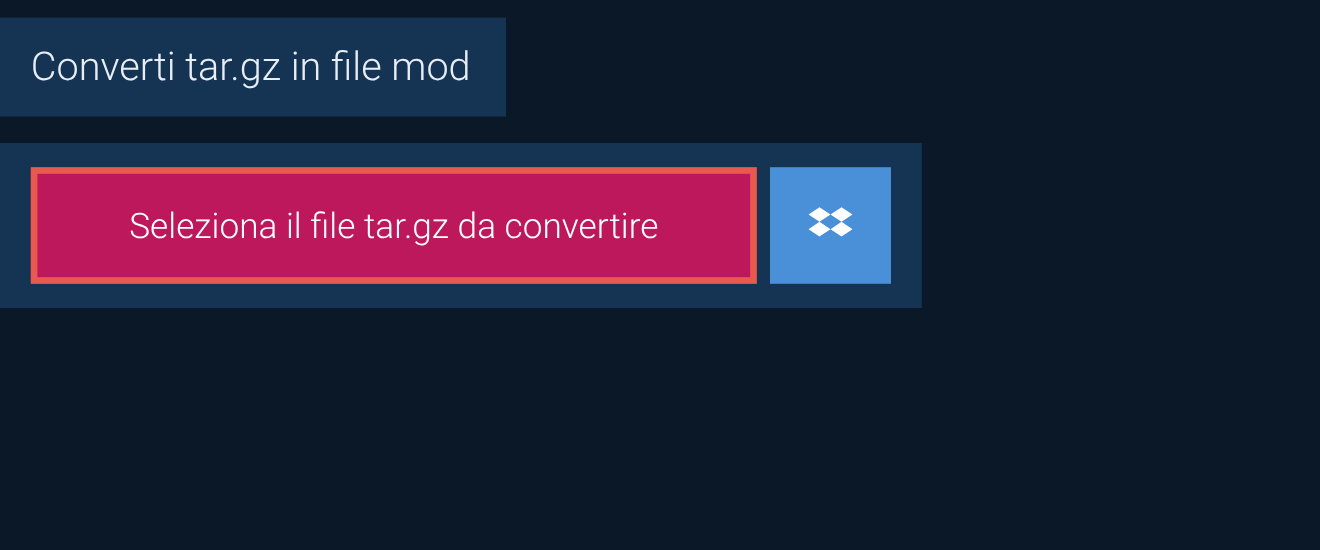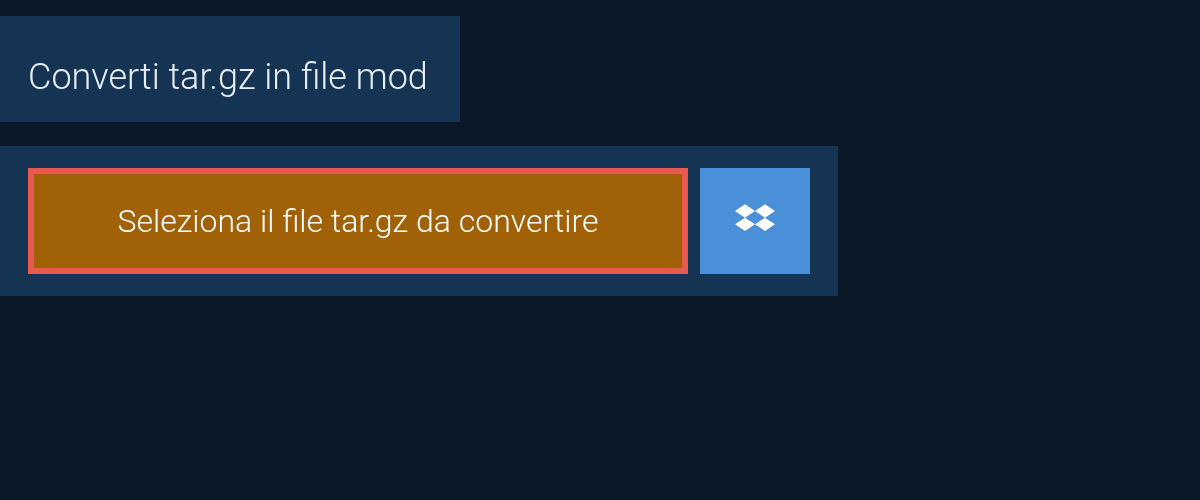--- a/index.html
+++ b/index.html
@@ -10,37 +10,37 @@
     body {
       background: #0a1828;
       font-family: -apple-system, BlinkMacSystemFont, "Segoe UI", Roboto, Helvetica, Arial, sans-serif;
       width: 1200px;
       height: 500px;
       overflow: hidden;
     }
     .header-tab {
       background: #153453;
       display: inline-block;
-      padding: 40px 32px 24px 28px;
+      padding: 24px 32px 24px 28px;
       color: #e8eef5;
       font-size: 36px;
       font-weight: 300;
       margin-top: 16px;
     }
     .upload-panel {
       background: #153453;
       margin-top: 24px;
       padding: 22px 28px;
       display: flex;
       gap: 12px;
       width: 838px;
     }
     .select-file-button {
       flex: 1;
-      background: #a16207;
+      background: #be185d;
       border: 6px solid #e85a4f;
       color: #ffffff;
       font-size: 32px;
       font-weight: 300;
       padding: 28px 20px;
       cursor: pointer;
       text-align: center;
       font-family: inherit;
     }
     .dropbox-button {

